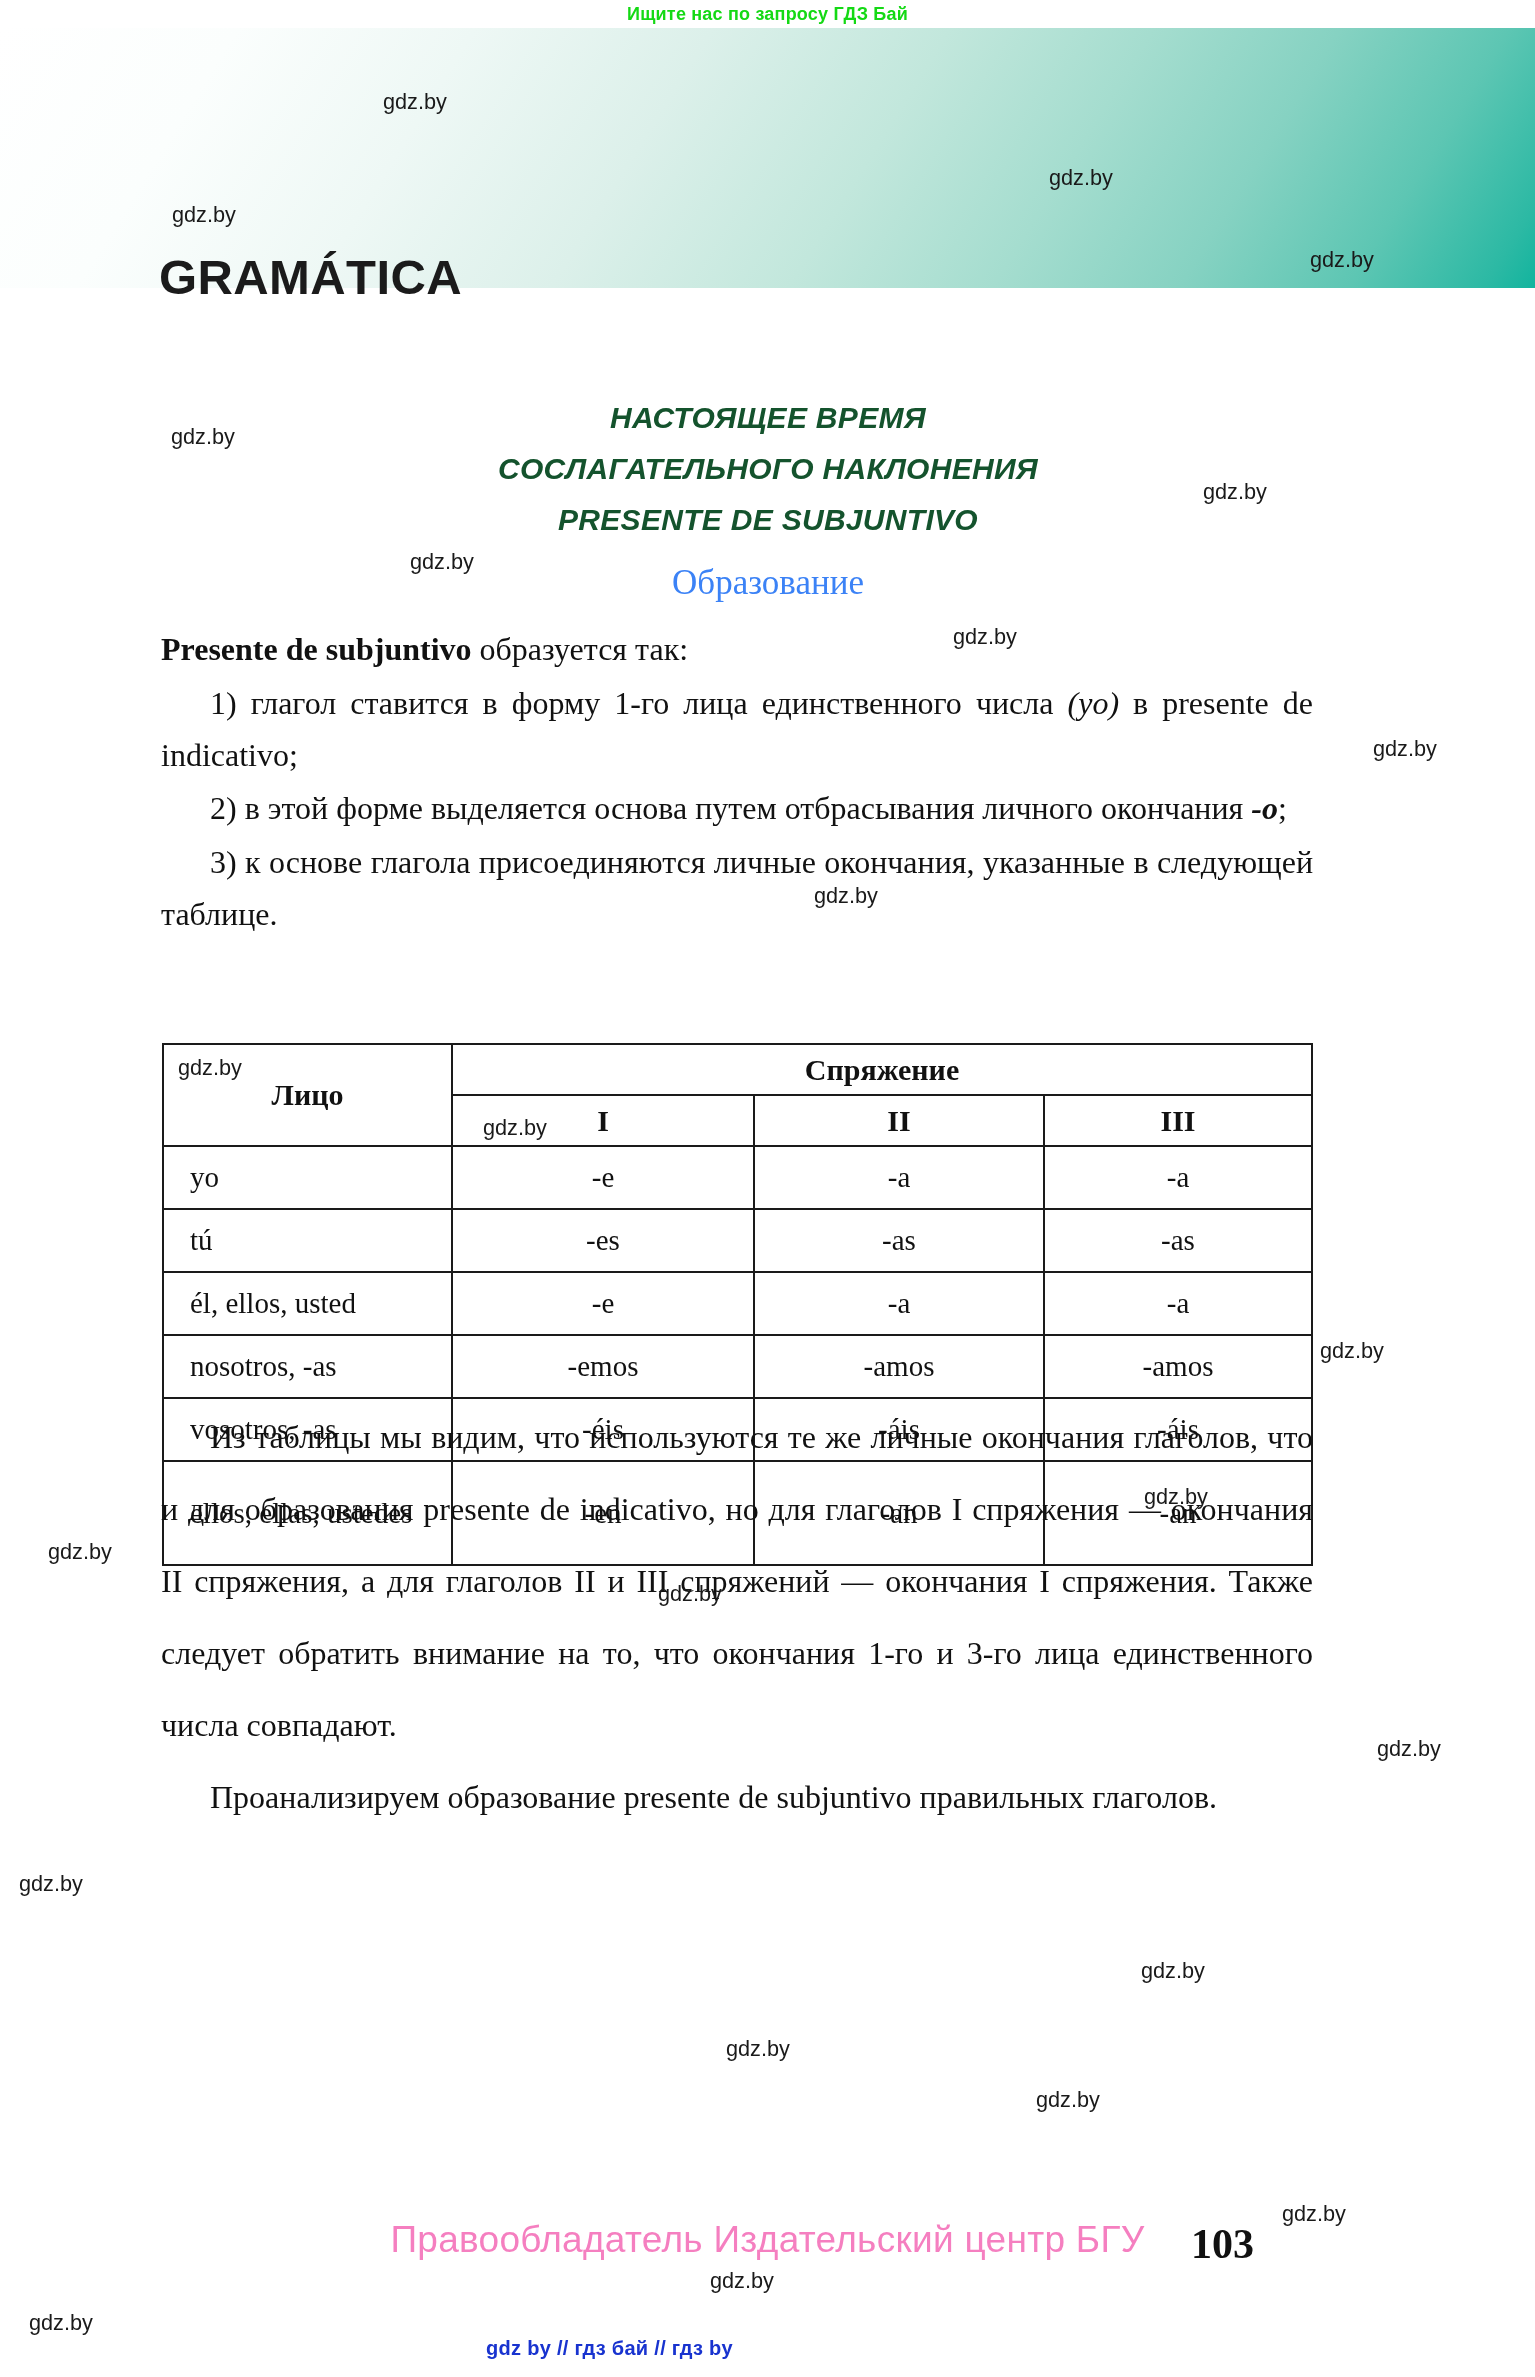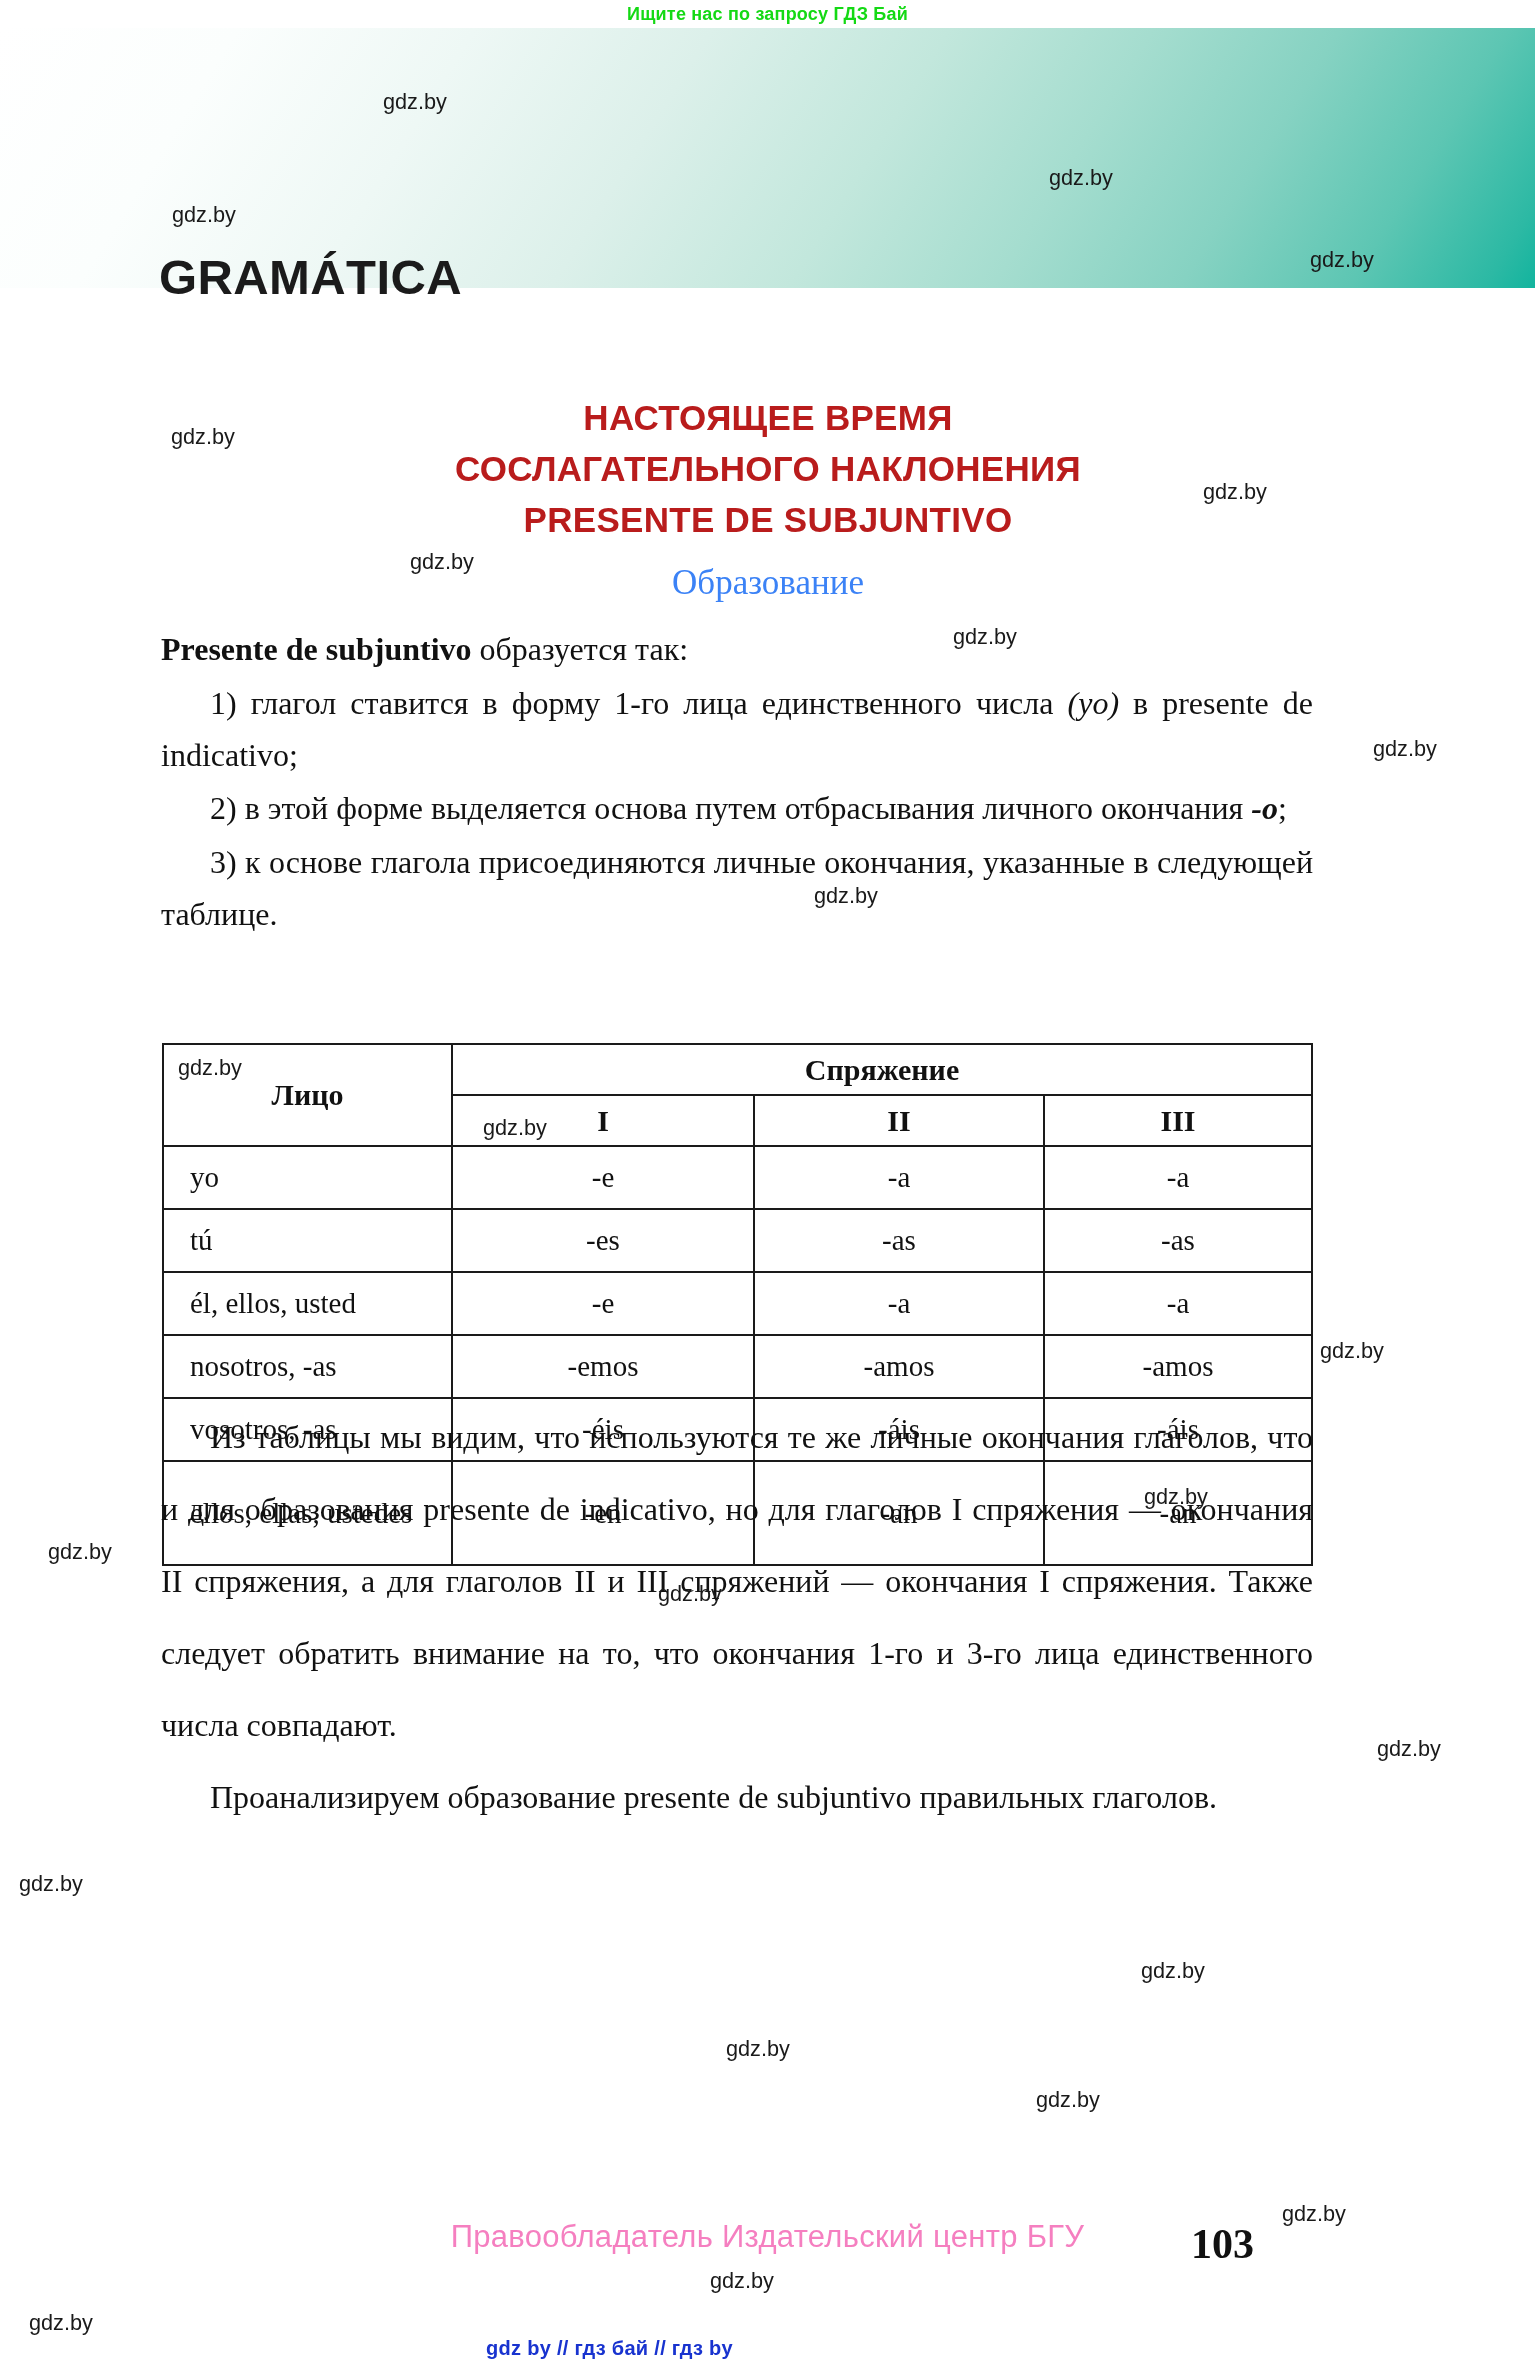--- a/index.html
+++ b/index.html
@@ -76,26 +76,27 @@
 
   .heading-block {
     position: absolute;
     left: 248px;
     top: 20px;
     width: 1040px;
     text-align: center;
   }
   .heading-line {
     font-family: "Liberation Sans", sans-serif;
-    font-size: 35px;
-    font-weight: 700;
-    color: #b91c1c;
+    font-size: 30px;
+    font-weight: 700;
+    color: #14532d;
     line-height: 51px;
     letter-spacing: 0.3px;
     white-space: nowrap;
+    font-style: italic;
   }
 
   .subheading {
     position: absolute;
     left: 248px;
     top: 191px;
     width: 1040px;
     text-align: center;
     font-family: "Liberation Serif", serif;
     font-size: 35px;
@@ -196,21 +197,21 @@
     color: #111111;
     margin-top: 36px;
   }
   .copyright {
     position: absolute;
     left: 0;
     top: 2219px;
     width: 1535px;
     text-align: center;
     font-family: "Liberation Sans", sans-serif;
-    font-size: 31px;
+    font-size: 37px;
     color: #f57fc0;
     letter-spacing: 0.3px;
   }
   .footer-links {
     position: absolute;
     left: 0;
     top: 2337px;
     width: 1219px;
     text-align: center;
     font-family: "Liberation Sans", sans-serif;

